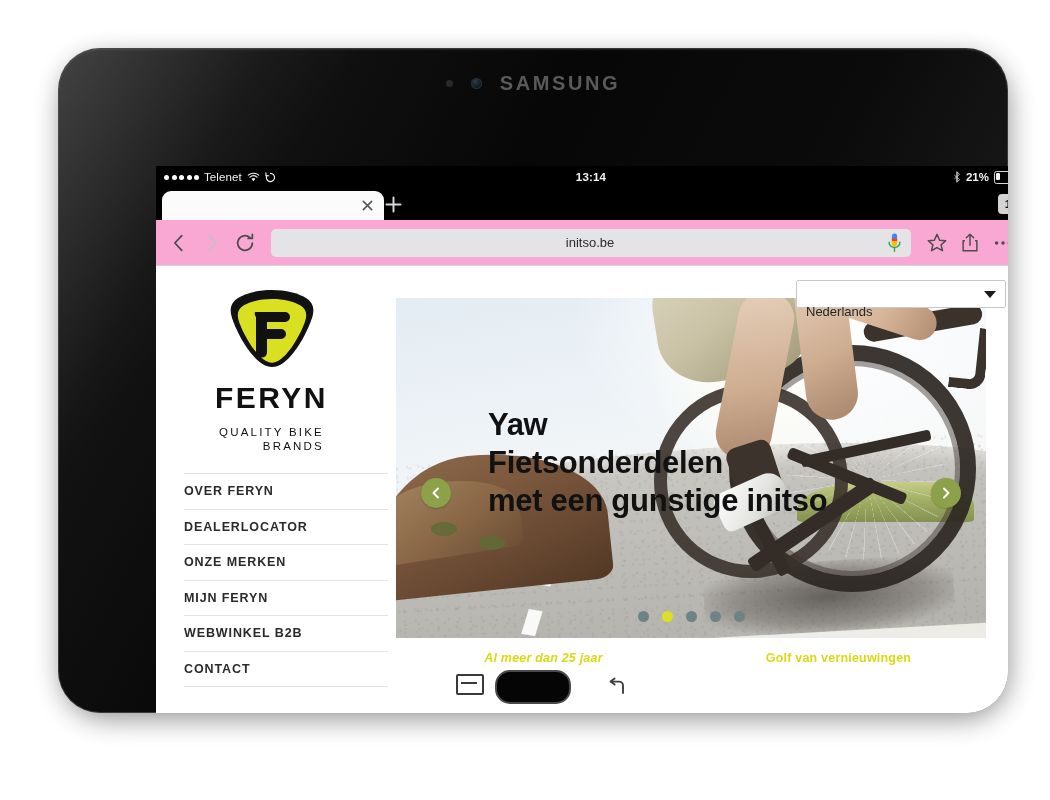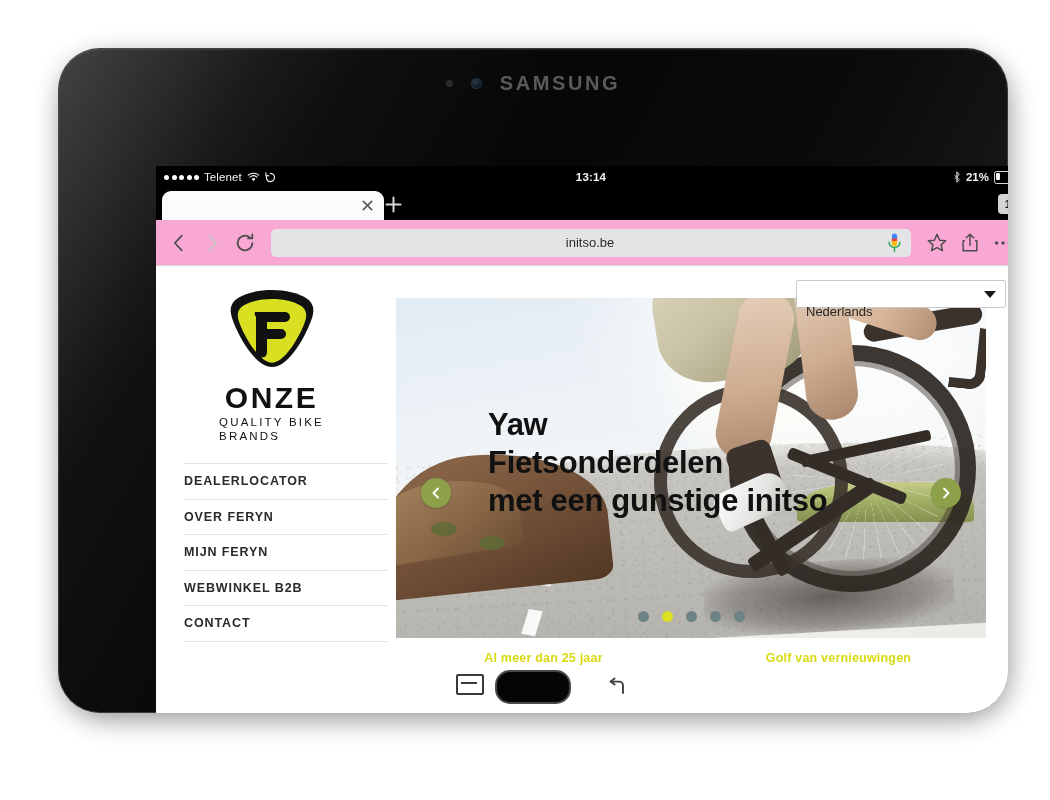--- a/index.html
+++ b/index.html
@@ -121,21 +121,21 @@
     border:1px solid #c9c9c9; background:#fff; border-radius:2px;
     display:flex; align-items:center; padding:0 9px; z-index:6;
   }
   .lang-label{ font-size:13px; color:#262626;margin-top:35px; }
   .lang-caret{ margin-left:auto; width:0; height:0; border-left:6px solid transparent; border-right:6px solid transparent; border-top:7px solid #1a1a1a; }
 
   .sidebar{ position:absolute; left:0; top:0; width:232px; padding-left:28px; }
   .logo-wrap{ padding-top:20px; display:flex; flex-direction:column; align-items:center; width:175px; }
   .shield{ width:100px; height:92px; }
   .brand{ font-size:30px; font-weight:bold; letter-spacing:2.5px; color:#111; margin-top:3px; font-family:"Liberation Sans",sans-serif; }
-  .brand-sub{ font-size:11.5px; letter-spacing:2.2px; color:#111; text-align:left; line-height:14px; margin-top:0; }
+  .brand-sub{ font-size:11.5px; letter-spacing:2.2px; color:#111; text-align:right; line-height:14px; margin-top:10px; }
 
   .nav{ margin-top:20px; width:204px; }
   .nav-item{
     height:34.5px; display:flex; align-items:center;
     border-bottom:1px solid #e2e2e2; font-size:12.5px; font-weight:bold;
     letter-spacing:.9px; color:#2a2a2a;
   }
   .nav-item:first-child{ border-top:1px solid #e2e2e2; }
 
   
@@ -279,21 +279,21 @@
     justify-content:center; gap:13px; z-index:5;
   }
   .dot{ width:11px; height:11px; border-radius:50%; background:#6f8286; }
   .dot.active{ background:#dbe024; }
 
   .promos{
     position:absolute; left:240px; top:385px; width:590px;
     display:flex;
   }
   .promo{ font-size:12.5px; font-weight:bold; color:#d9d914; letter-spacing:.2px; }
-  .promo.a{ width:50%; text-align:center; }
+  .promo.a{ width:50%; text-align:center;font-style:italic; }
   .promo.b{ width:50%; text-align:center; }
 </style>
 </head>
 <body>
 
 <div id="stage">
 
   <div class="tablet-shadow"></div>
 
   <div class="tablet">
@@ -396,33 +396,36 @@
           <span class="lang-caret"></span>
         </div>
 
         <div class="sidebar">
           <div class="logo-wrap">
             <svg class="shield" viewBox="0 0 100 92">
               <path d="M50 4c14 0 26 3 34 8 7 4.5 9 11 6 20-3.5 10.5-10 23.5-18 34-7 9-14.5 15-22 15s-15-6-22-15C20 55.5 13.5 42.5 10 32 7 23 9 16.5 16 12c8-5 20-8 34-8z" fill="#111"></path>
               <path d="M50 13c11.8 0 22 2.5 28.6 6.6 5.4 3.4 6.9 8.4 4.6 15.3-3 8.8-8.6 19.9-15.4 28.9-6 8-12.4 12.9-17.8 12.9s-11.8-4.9-17.8-12.9C25.4 54.8 19.8 43.7 16.8 34.9c-2.3-6.9-.8-11.9 4.6-15.3C28 15.5 38.2 13 50 13z" fill="#d9e021"></path>
               <path d="M33 26h30a5 5 0 0 1 0 10H45v7h14a5 5 0 0 1 0 10H45v14a5.6 5.6 0 0 1-11 0V31a5 5 0 0 1-1-5z" fill="#111"></path>
             </svg>
-            <div class="brand">ONZE</div>
+            <div class="brand">FERYN</div>
             <div class="brand-sub">
               <span>QUALITY BIKE</span><br>
               <span>BRANDS</span>
             </div>
           </div>
 
           <div class="nav">
             <div class="nav-item">
+              <span>OVER FERYN</span>
+            </div>
+            <div class="nav-item">
               <span>DEALERLOCATOR</span>
             </div>
             <div class="nav-item">
-              <span>OVER FERYN</span>
+              <span>ONZE MERKEN</span>
             </div>
             <div class="nav-item">
               <span>MIJN FERYN</span>
             </div>
             <div class="nav-item">
               <span>WEBWINKEL B2B</span>
             </div>
             <div class="nav-item">
               <span>CONTACT</span>
             </div>

